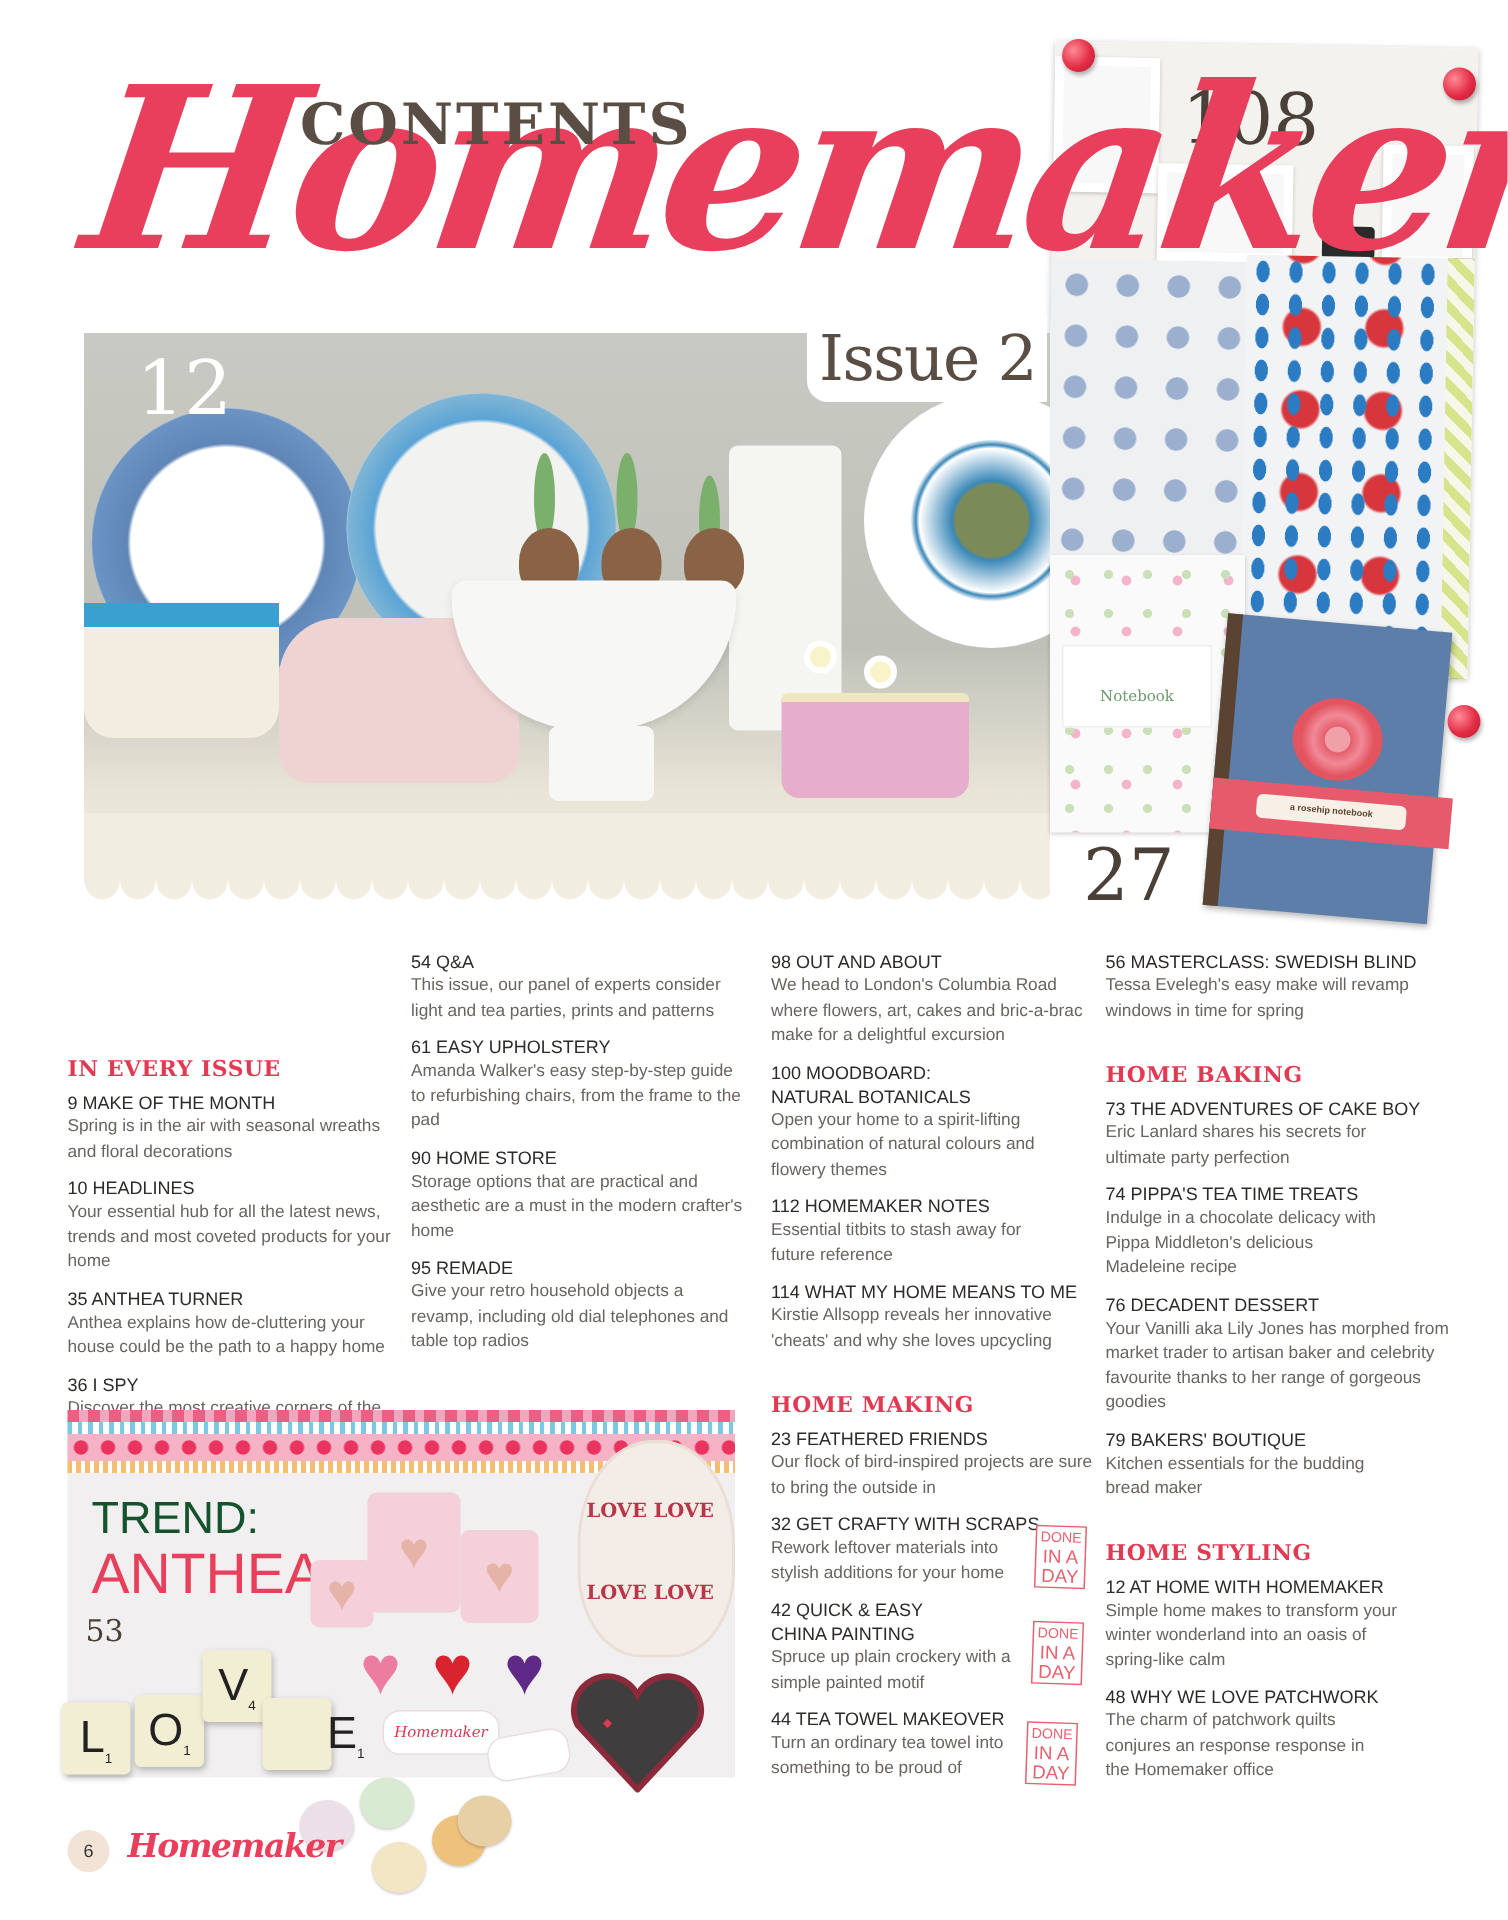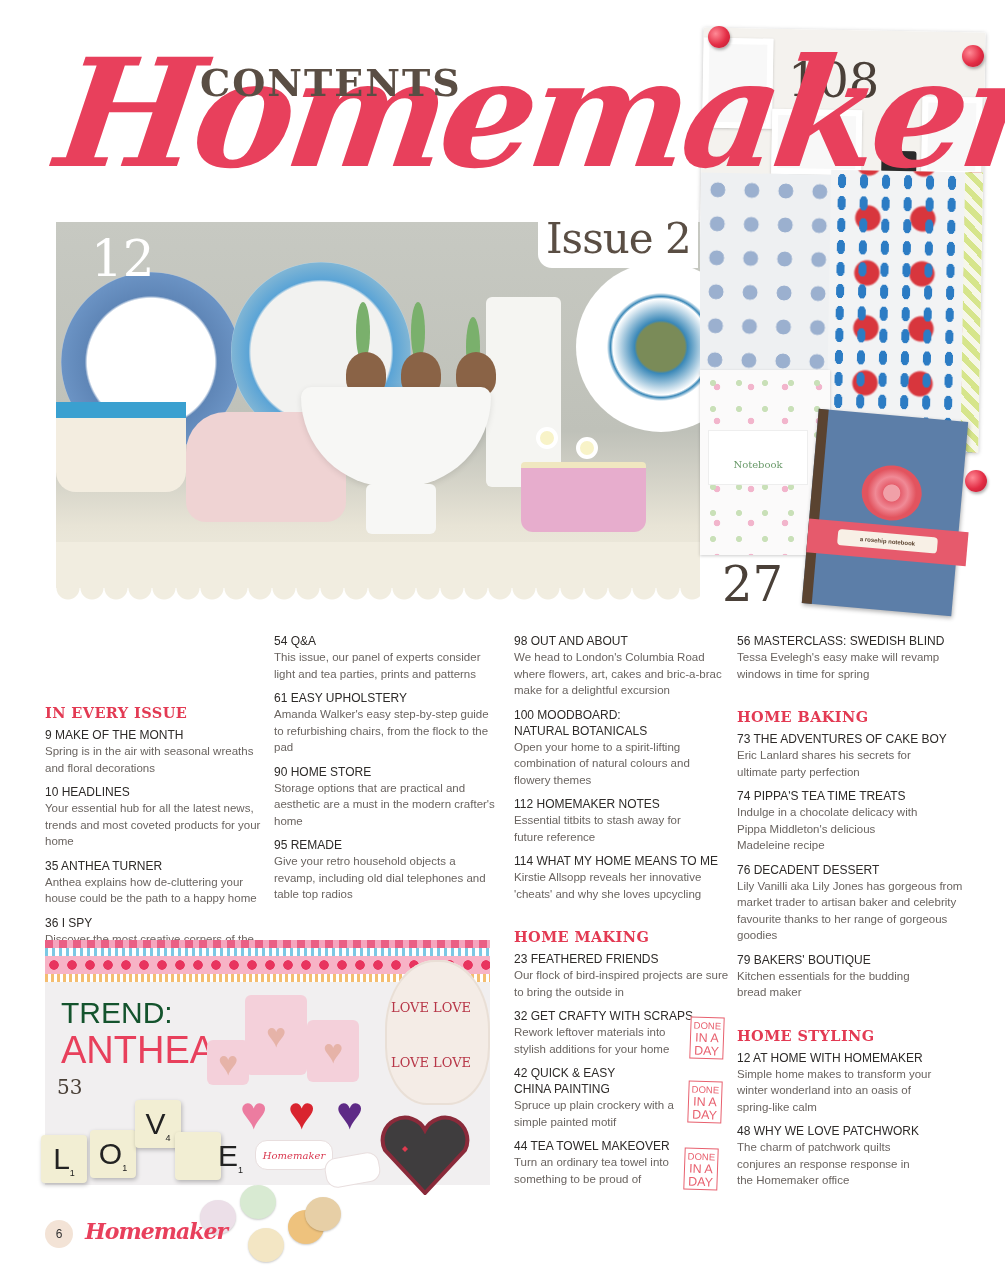--- a/index.html
+++ b/index.html
@@ -93,21 +93,21 @@
   .r1 { top: 0; height: 8px; background: repeating-linear-gradient(90deg, #ea5f84 0 8px, #f5a5bd 8px 14px); }
   .r2 { top: 8px; height: 8px; background: repeating-linear-gradient(90deg,#7cc8e4 0 3px,#fff 3px 7px); }
   .r3 { top: 16px; height: 18px; background: #f7b3c6; background-image: radial-gradient(circle, #e8345e 35%, transparent 40%); background-size: 18px 18px; }
   .r4 { top: 34px; height: 8px; background: repeating-linear-gradient(90deg,#f4bd70 0 3px,#fff 3px 6px); }
   .trend .t1 { position: absolute; left: 16px; top: 57px; font-size: 30px; color: #14532d; line-height: 32px; }
   .trend .t2 { position: absolute; left: 16px; top: 90px; font-size: 38px; color: #e8405c; font-weight: 300; line-height: 40px; }
   .trend .n53 { position: absolute; left: 12px; top: 135px; font-family: "DejaVu Serif", serif; font-size: 20px; color: #4a4038; font-weight: 200; }
   .lantern { position: absolute; background: #f4d0da; border-radius: 6px; }
   .lantern::after { content: "\2665"; position: absolute; left: 50%; top: 50%; transform: translate(-50%,-50%); color: #e6b3a8; font-size: 34px; }
   .teapot { position: absolute; left: 340px; top: 20px; width: 105px; height: 145px; background: #f4ece6; border-radius: 48% 48% 40% 40%; box-shadow: inset 0 0 0 2px #e9dfd6; }
-  .teapot .lv { position: absolute; left: 6px; font-family: "DejaVu Serif", serif; font-size: 13px; color: #b73748; font-weight: normal; }
+  .teapot .lv { position: absolute; left: 6px; font-family: "DejaVu Serif", serif; font-size: 13px; color: #b73748; font-weight: bold; }
   .heart-tin { position: absolute; font-size: 46px; line-height: 46px; }
   .tile { position: absolute; width: 46px; height: 48px; background: #f2eed3; border-radius: 4px; box-shadow: 1px 2px 4px rgba(0,0,0,.25); font-size: 30px; color: #222; text-align: center; line-height: 48px; }
   .tile sub { font-size: 9px; }
   .chalk { position: absolute; left: 335px; top: 175px; width: 90px; height: 80px; }
   .roll { position: absolute; background: #fff; border-radius: 12px; border: 1px solid #e8dede; font-family: "DejaVu Serif", serif; font-style: italic; font-size: 10px; color: #d9384f; text-align: center; }
 
   
   .footer-pg { position: absolute; left: 45px; top: 1220px; width: 28px; height: 28px; border-radius: 50%; background: #f3e3d6; font-size: 12px; color: #333; text-align: center; line-height: 28px; }
   .footer-logo { position: absolute; left: 85px; top: 1218px; font-family: "DejaVu Serif", serif; font-style: italic; font-weight: bold; font-size: 22px; color: #e8405c; letter-spacing: -1px; }
   .sweet { position: absolute; width: 36px; height: 34px; border-radius: 50%; box-shadow: 0 1px 2px rgba(0,0,0,.2); }
@@ -190,21 +190,21 @@
   </div>
 </div>
 
 <div class="col" style="left:274px;top:633px;">
   <div class="entry">
     <div class="title">54 Q&amp;A</div>
     <div class="desc">This issue, our panel of experts consider light and tea parties, prints and patterns</div>
   </div>
   <div class="entry">
     <div class="title">61 EASY UPHOLSTERY</div>
-    <div class="desc">Amanda Walker's easy step-by-step guide to refurbishing chairs, from the flock to the pad</div>
+    <div class="desc">Amanda Walker's easy step-by-step guide to refurbishing chairs, from the frame to the pad</div>
   </div>
   <div class="entry">
     <div class="title">90 HOME STORE</div>
     <div class="desc">Storage options that are practical and aesthetic are a must in the modern crafter's home</div>
   </div>
   <div class="entry">
     <div class="title">95 REMADE</div>
     <div class="desc">Give your retro household objects a revamp, including old dial telephones and table top radios</div>
   </div>
 </div>
@@ -266,21 +266,21 @@
   <div class="entry">
     <div class="title">73 THE ADVENTURES OF CAKE BOY</div>
     <div class="desc" style="width:185px;">Eric Lanlard shares his secrets for ultimate party perfection</div>
   </div>
   <div class="entry">
     <div class="title">74 PIPPA'S TEA TIME TREATS</div>
     <div class="desc" style="width:185px;">Indulge in a chocolate delicacy with Pippa Middleton's delicious Madeleine recipe</div>
   </div>
   <div class="entry">
     <div class="title">76 DECADENT DESSERT</div>
-    <div class="desc">Lily Vanilli aka Lily Jones has gorgeous from market trader to artisan baker and celebrity favourite thanks to her range of gorgeous goodies</div>
+    <div class="desc">Your Vanilli aka Lily Jones has morphed from market trader to artisan baker and celebrity favourite thanks to her range of gorgeous goodies</div>
   </div>
   <div class="entry">
     <div class="title">79 BAKERS' BOUTIQUE</div>
     <div class="desc" style="width:185px;">Kitchen essentials for the budding bread maker</div>
   </div>
   <div class="spacer"></div>
   <div class="section-head">HOME STYLING</div>
   <div class="entry">
     <div class="title">12 AT HOME WITH HOMEMAKER</div>
     <div class="desc" style="width:205px;">Simple home makes to transform your winter wonderland into an oasis of spring-like calm</div>

